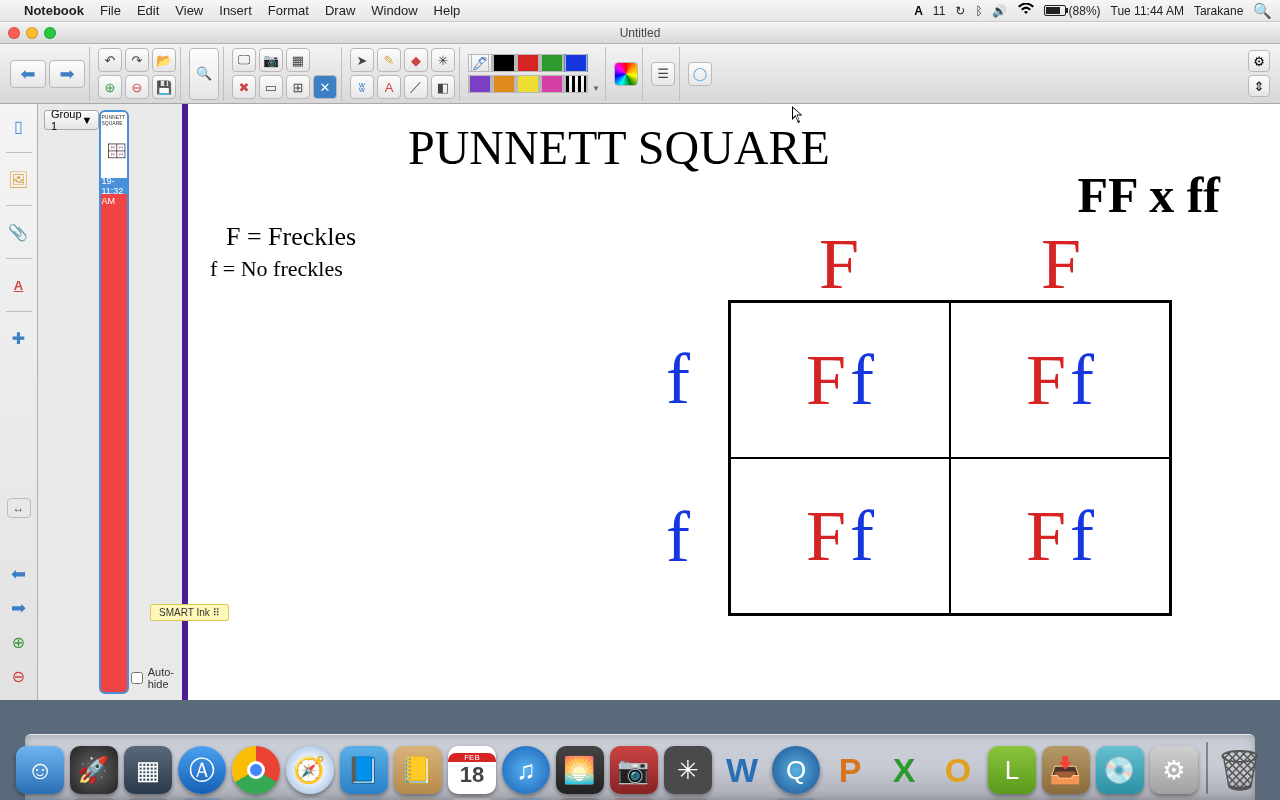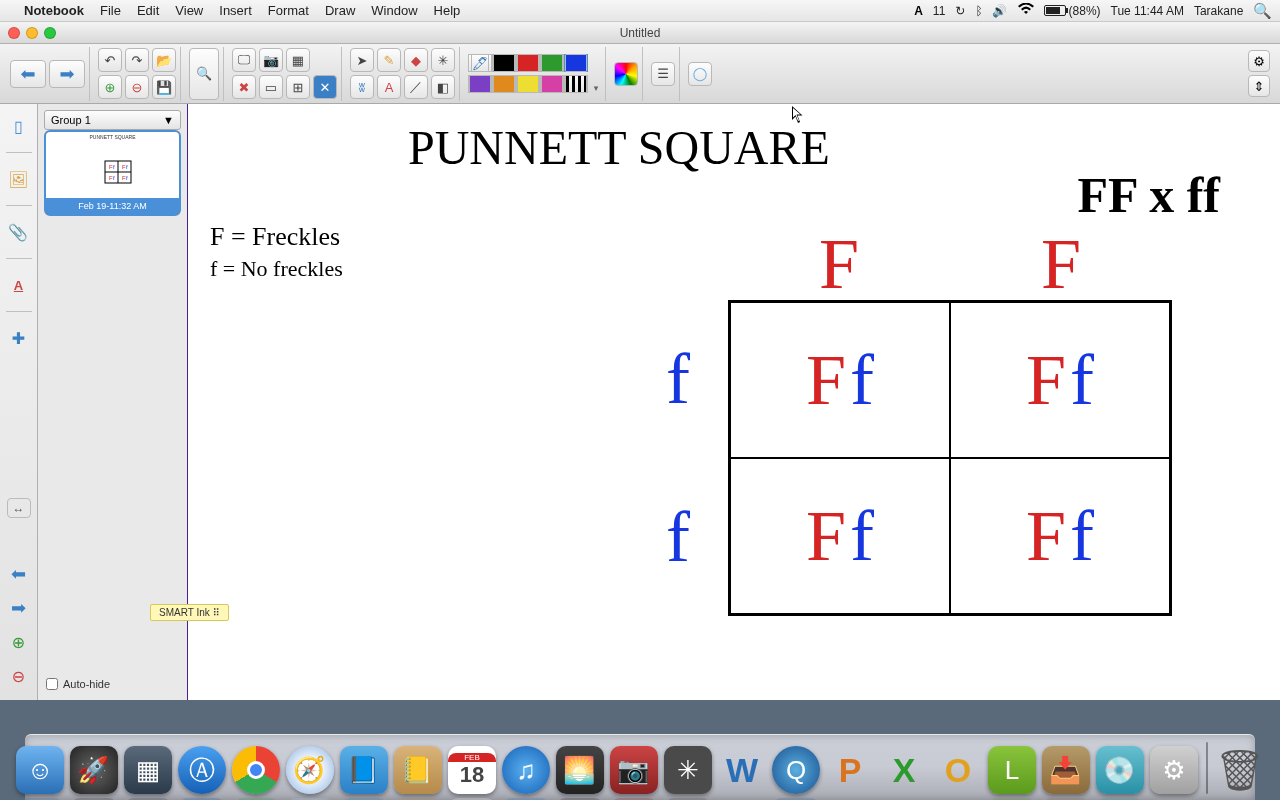--- a/index.html
+++ b/index.html
@@ -40,41 +40,41 @@
 .toolbar-right { margin-left:auto; display:flex; flex-direction:column; gap:3px; padding-right:4px; }
 .gear { width:22px; height:22px; border:1px solid #b8b8b8; border-radius:4px; background:linear-gradient(#fdfdfd,#e6e6e6); display:flex; align-items:center; justify-content:center; font-size:13px; cursor:pointer; }
 
 
 .main { flex:1; display:flex; background:#eee; }
 .side-strip { width:38px; background:linear-gradient(#f4f4f4,#e2e2e2); border-right:1px solid #b0b0b0; display:flex; flex-direction:column; align-items:center; padding-top:8px; gap:10px; }
 .strip-btn { width:28px; height:28px; display:flex; align-items:center; justify-content:center; font-size:16px; color:#555; cursor:pointer; border-radius:4px; }
 .strip-sep { width:26px; height:1px; background:#c0c0c0; margin:2px 0; }
 .strip-bottom { margin-top:auto; padding-bottom:10px; display:flex; flex-direction:column; align-items:center; gap:6px; }
 
-.slides-panel { width:150px; background:#e9e9e9; border-right:1px solid #4c1d95; display:flex; flex-direction:column; padding:6px; gap:0; }
+.slides-panel { width:150px; background:#e9e9e9; border-right:6px solid #4c1d95; display:flex; flex-direction:row; padding:6px; gap:0; }
 .group-sel { height:20px; background:linear-gradient(#fdfdfd,#e4e4e4); border:1px solid #aaa; border-radius:3px; font-size:11px; display:flex; align-items:center; padding:0 6px; justify-content:space-between; cursor:pointer; }
 .slide-thumb { border:2px solid #4a90d9; background:#ef4444; border-radius:6px; overflow:hidden; }
 .thumb-img { height:66px; background:#fff; display:flex; align-items:center; justify-content:center; font-size:8px; color:#333; position:relative; }
 .thumb-img::before { content:"PUNNETT SQUARE"; position:absolute; top:2px; font-size:5px; }
 .thumb-grid { width:40px; height:32px; margin-top:8px; }
 .thumb-caption { height:16px; background:#4a90d9; color:#fff; font-size:9px; display:flex; align-items:center; justify-content:center; }
 .auto-hide { margin-top:auto; font-size:11px; color:#333; display:flex; align-items:center; gap:5px; padding:4px 2px; }
 .auto-hide input { width:12px; height:12px; }
 
 
 .smart-ink { position:absolute; left:150px; top:582px; background:#fff8b8; border:1px solid #d6c95a; font-size:10px; padding:2px 8px; border-radius:2px; color:#333; z-index:5; }
 
 
 .canvas { flex:1; background:#fff; position:relative; overflow:hidden; }
 .cursor-ptr { position:absolute; left:604px; top:2px; width:12px; height:18px; pointer-events:none; }
 .cursor-ptr svg { width:100%; height:100%; }
 
 .c-title { font-family:"Comic Sans MS","Marker Felt",cursive; font-size:48px; position:absolute; top:16px; left:220px; color:#000; }
 .c-cross { font-family:"Comic Sans MS","Marker Felt",cursive; font-size:50px; font-weight:bold; position:absolute; top:62px; right:60px; color:#000; }
-.c-key1 { font-family:"Comic Sans MS",cursive; font-size:26px; position:absolute; top:118px; left:22px; color:#000; }
+.c-key1 { font-family:"Comic Sans MS",cursive; font-size:26px; position:absolute; top:118px; left:38px; color:#000; }
 .c-key2 { font-family:"Comic Sans MS",cursive; font-size:22px; position:absolute; top:152px; left:22px; color:#000; }
 
 .punnett-wrap { position:absolute; left:440px; top:124px; }
 .p-header { display:flex; height:72px; }
 .p-header .spacer { width:100px; }
 .p-header .hcell { width:222px; display:flex; align-items:center; justify-content:center; }
 .p-grid { display:flex; }
 .p-rowlabels { width:100px; display:flex; flex-direction:column; }
 .p-rowlabels .rcell { height:158px; display:flex; align-items:center; justify-content:center; }
 .p-body { border:2px solid #000; }

